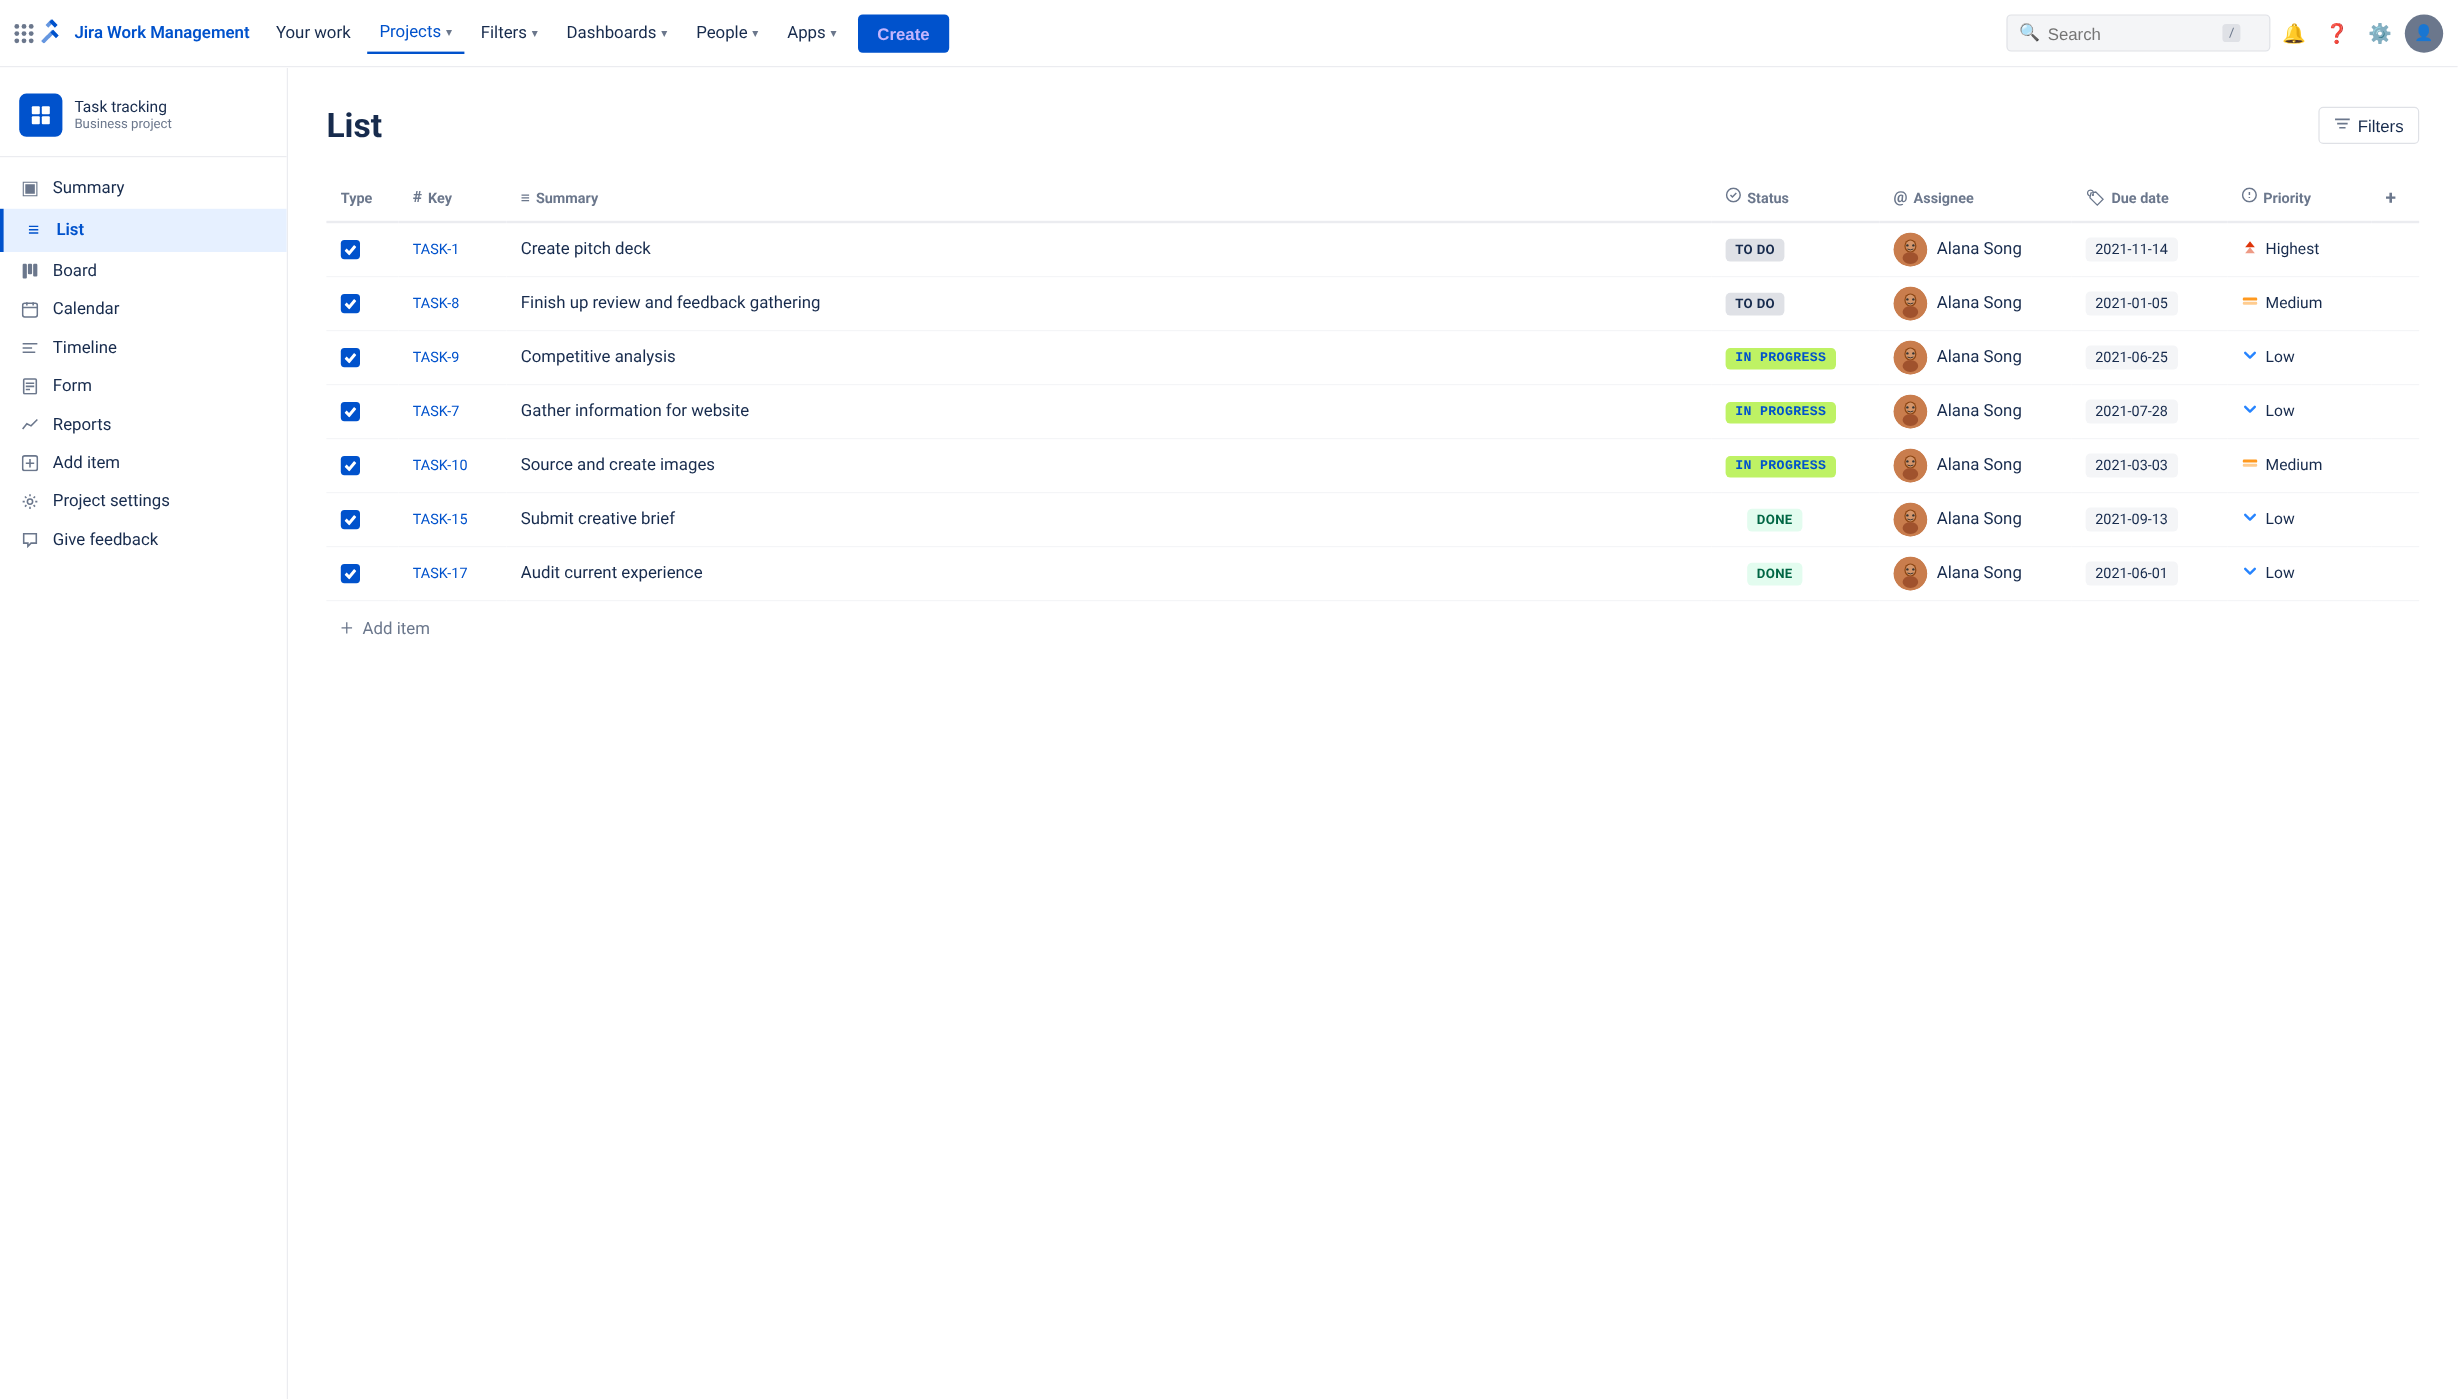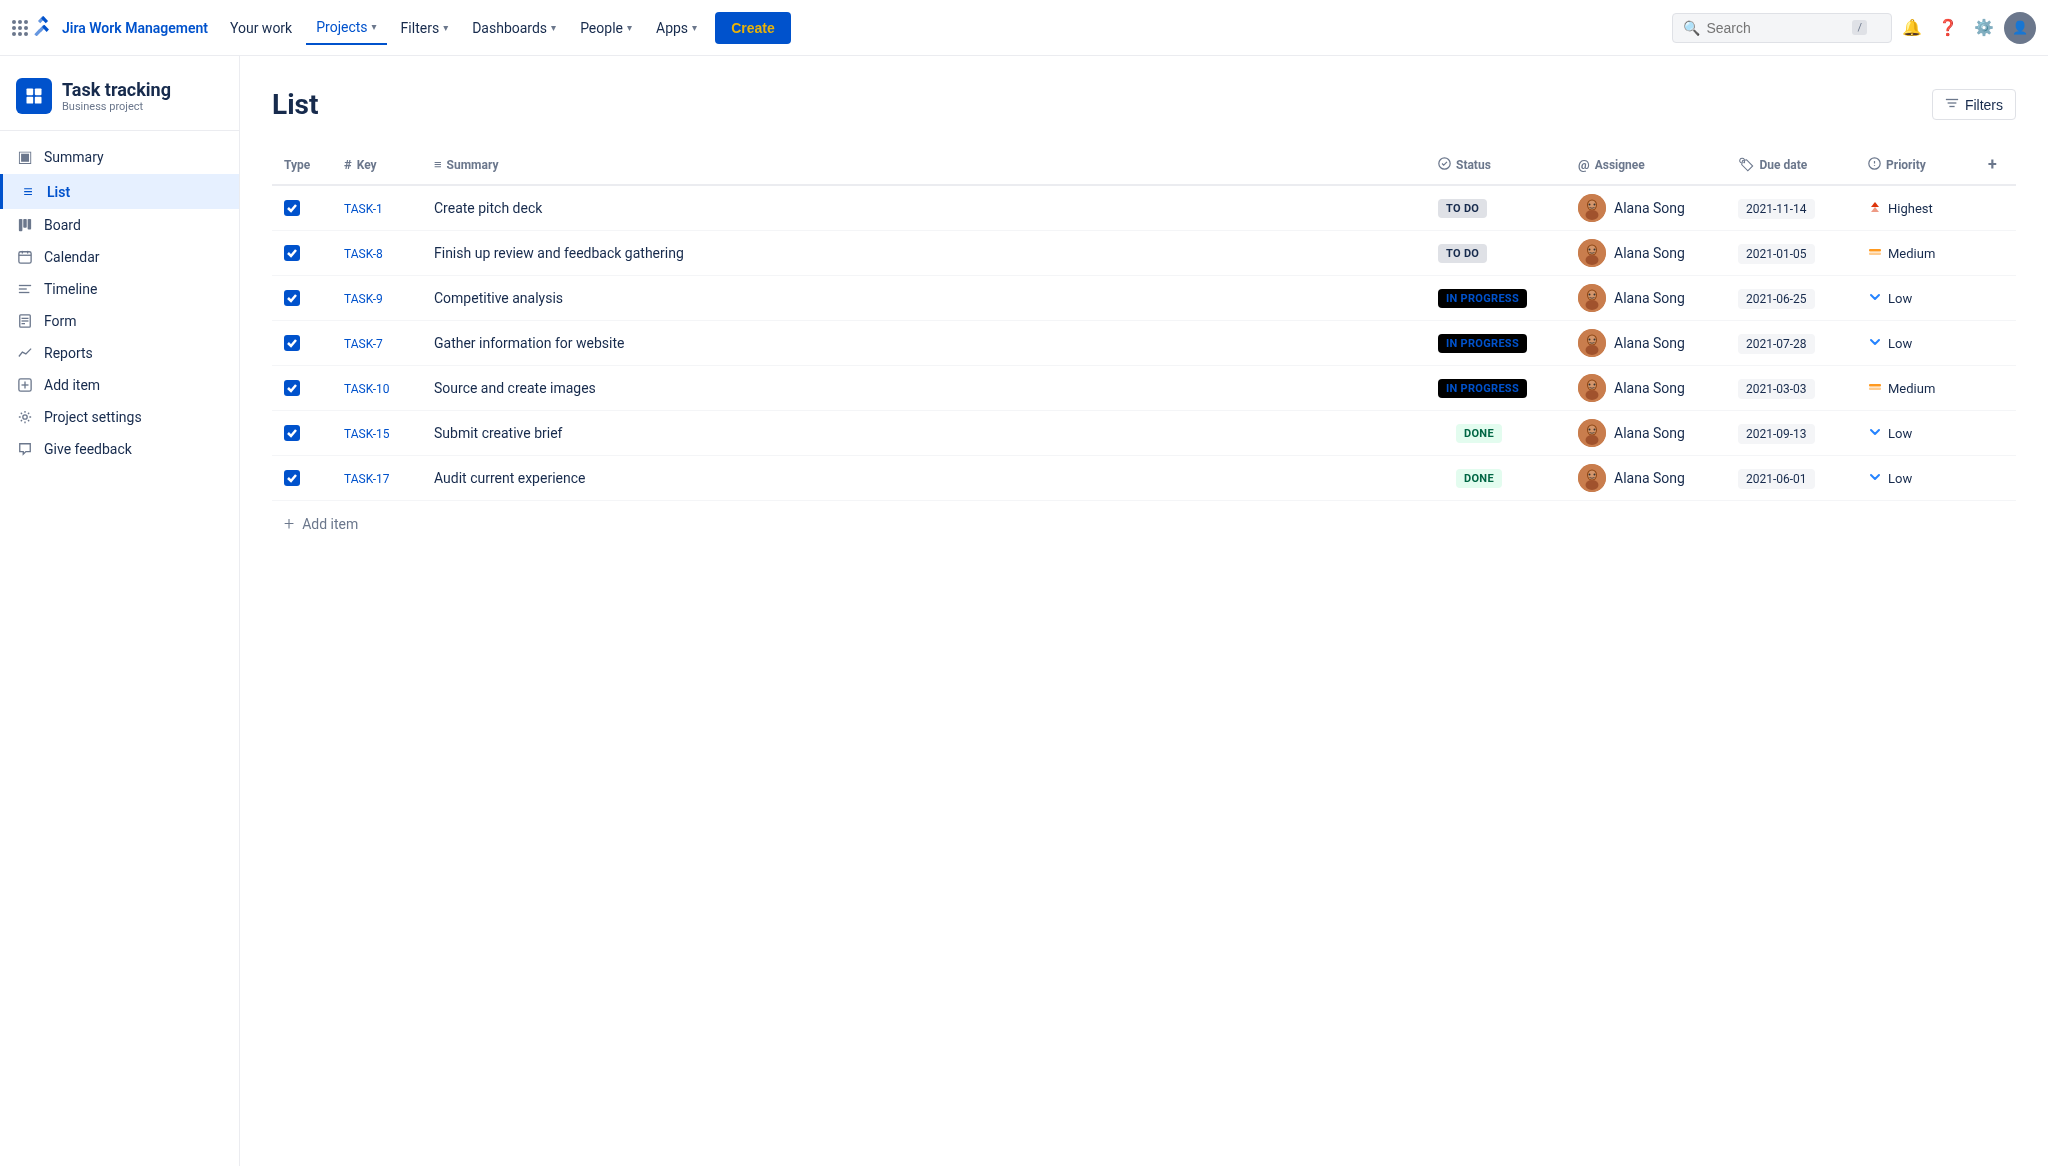--- a/index.html
+++ b/index.html
@@ -37,21 +37,21 @@
     .topnav-icon-btn {
       width: 32px; height: 32px; border-radius: 50%; display: flex; align-items: center;
       justify-content: center; cursor: pointer; color: #6b778c; font-size: 16px;
     }
     .topnav-avatar {
       width: 32px; height: 32px; border-radius: 50%; background: #6b778c;
       display: flex; align-items: center; justify-content: center;
       color: #fff; font-size: 13px; cursor: pointer;
     }
     .btn-create {
-      background: #0052cc; color: #eab308; border: none; border-radius: 4px;
+      background: #0052cc; color: #c4b5fd; border: none; border-radius: 4px;
       padding: 8px 16px; font-size: 14px; font-weight: 600; cursor: pointer;
       margin-left: 4px;
     }
 
     
     .grid-dots { display: grid; grid-template-columns: repeat(3,4px); gap: 2px; cursor: pointer; }
     .grid-dot { width: 4px; height: 4px; border-radius: 50%; background: #6b778c; }
 
     
     .layout { display: flex; padding-top: 56px; height: 100vh; }
@@ -64,21 +64,21 @@
     }
     .sidebar-project {
       display: flex; align-items: center; gap: 10px;
       padding: 10px 16px 16px; border-bottom: 1px solid #ebecf0; margin-bottom: 8px;
     }
     .sidebar-project-icon {
       width: 36px; height: 36px; border-radius: 6px; background: #0052cc;
       display: flex; align-items: center; justify-content: center;
       color: #fff; font-size: 18px; flex-shrink: 0;
     }
-    .sidebar-project-name { font-size: 18px; font-weight: 700; color: #172b4d; }
+    .sidebar-project-name { font-size: 13px; font-weight: 400; color: #172b4d; }
     .sidebar-project-type { font-size: 11px; color: #6b778c; }
     .sidebar-item {
       display: flex; align-items: center; gap: 10px;
       padding: 8px 16px; cursor: pointer; border-radius: 0;
       color: #172b4d; font-size: 14px;
     }
     .sidebar-item.active { background: #e6f0ff; color: #0052cc; font-weight: 600; border-left: 3px solid #0052cc; }
     .sidebar-item.active .sidebar-icon { color: #0052cc; }
     .sidebar-icon { font-size: 16px; color: #6b778c; width: 18px; display: flex; align-items: center; justify-content: center; flex-shrink: 0; }
 
@@ -111,21 +111,21 @@
 
     
     .task-key { color: #0052cc; font-size: 12px; font-weight: 400; }
 
     
     .status-badge {
       display: inline-block; padding: 3px 8px; border-radius: 4px;
       font-size: 11px; font-weight: 700; letter-spacing: 0.3px;
     }
     .status-todo { background: #dfe1e6; color: #172b4d; }
-    .status-inprogress { background: #000000; color: #0052cc; }
+    .status-inprogress { background: #bef264; color: #0052cc; font-family: Liberation Mono, monospace; }
     .status-done { background: #e3fcef; color: #006644; margin-left: 18px; }
 
     
     .assignee-cell { display: flex; align-items: center; gap: 8px; }
     .assignee-avatar {
       width: 28px; height: 28px; border-radius: 50%; overflow: hidden; flex-shrink: 0;
       background: #c97d4d;
       display: flex; align-items: center; justify-content: center;
     }
     .face-svg { width: 28px; height: 28px; }

